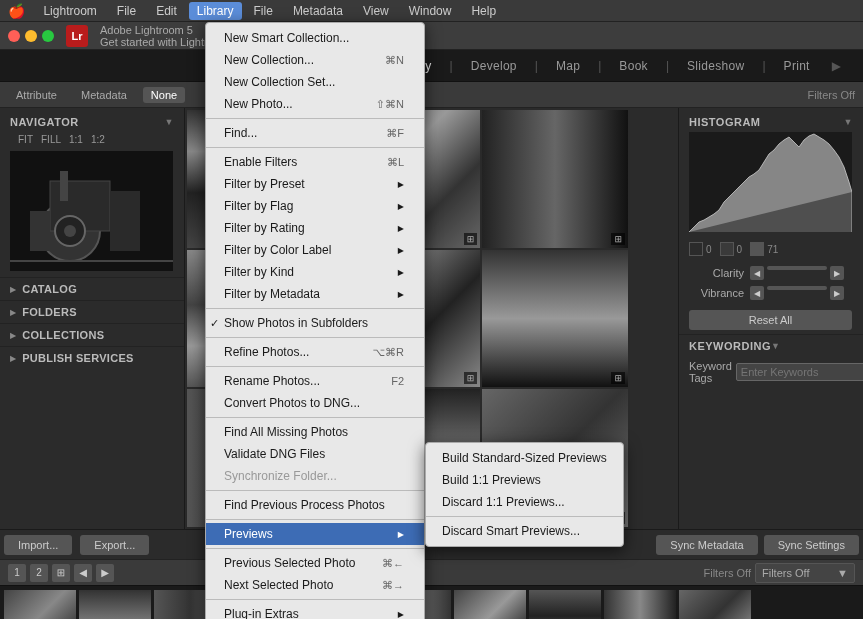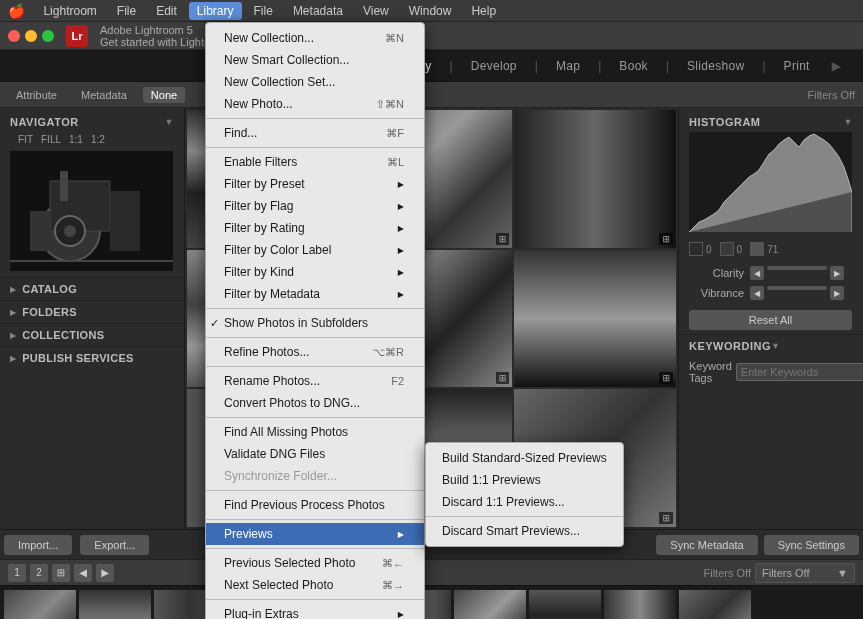--- a/index.html
+++ b/index.html
@@ -253,20 +253,21 @@
 
     
     .right-panel {
       width: 185px;
       background: #2b2b2b;
       border-left: 1px solid #1a1a1a;
       display: flex;
       flex-direction: column;
       padding: 4px 0;
       flex-shrink: 0;
+      margin-left: 48px;
     }
     .histogram-header {
       display: flex;
       align-items: center;
       justify-content: space-between;
       padding: 4px 10px;
       font-size: 11px;
       color: #bbb;
       font-weight: bold;
       text-transform: uppercase;
@@ -839,25 +840,25 @@
     </div>
   <div class="filmstrip-thumb">
       <div class="ft-img ft-10"></div>
     </div>
 </div>
 
 <div class="dropdown-overlay">
   <div class="menu-primary">
 
     <div class="menu-item">
+      <span>New Smart Collection...</span>
+    </div>
+    <div class="menu-item">
       <span>New Collection...</span>
       <span class="menu-shortcut">⌘N</span>
-    </div>
-    <div class="menu-item">
-      <span>New Smart Collection...</span>
     </div>
     <div class="menu-item">
       <span>New Collection Set...</span>
     </div>
     <div class="menu-item">
       <span>New Photo...</span>
       <span class="menu-shortcut">⇧⌘N</span>
     </div>
 
     <div class="menu-separator"></div>

